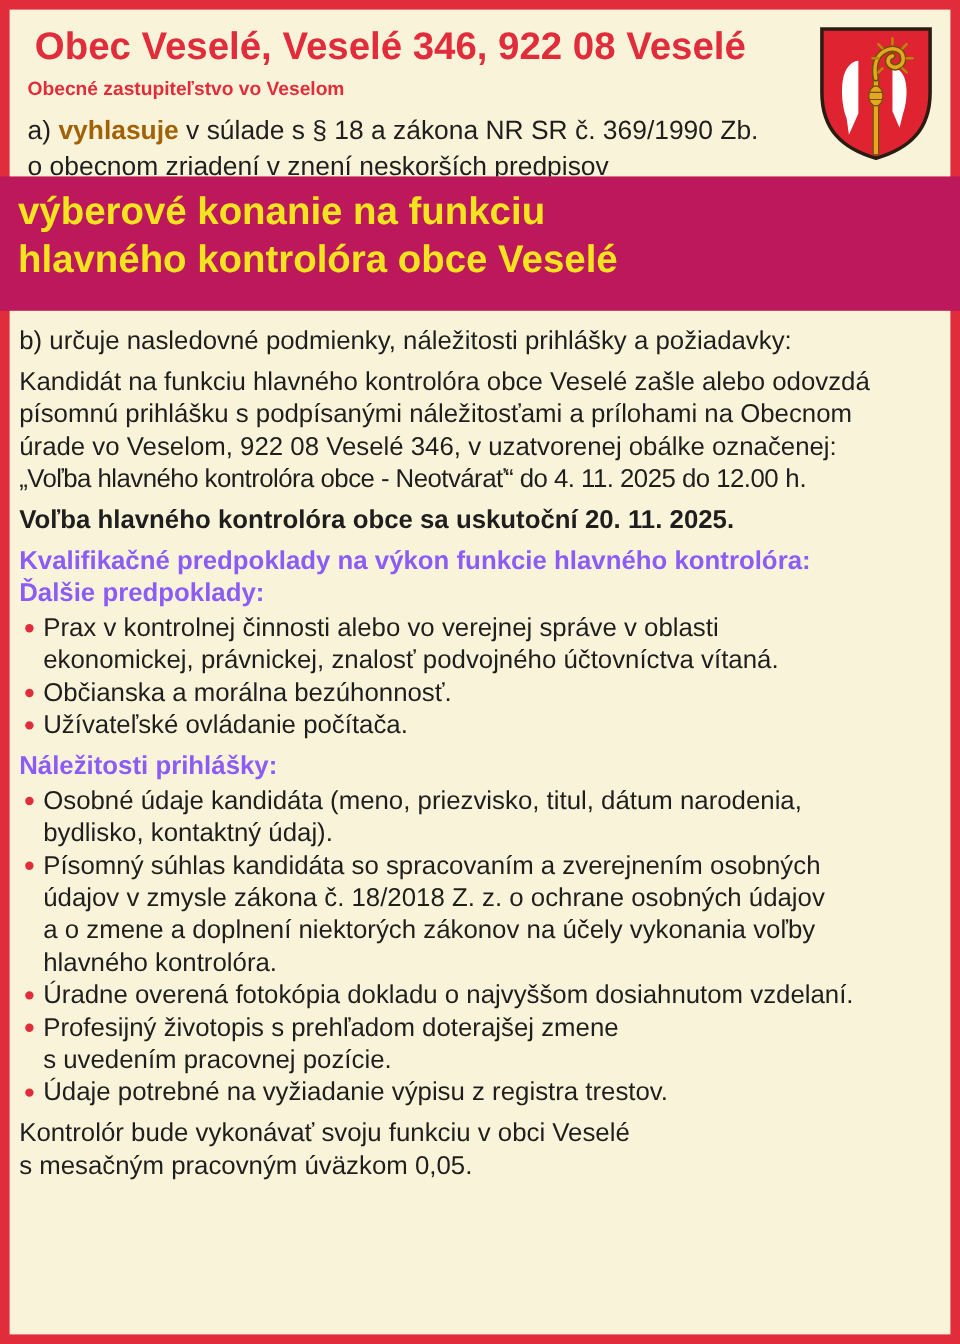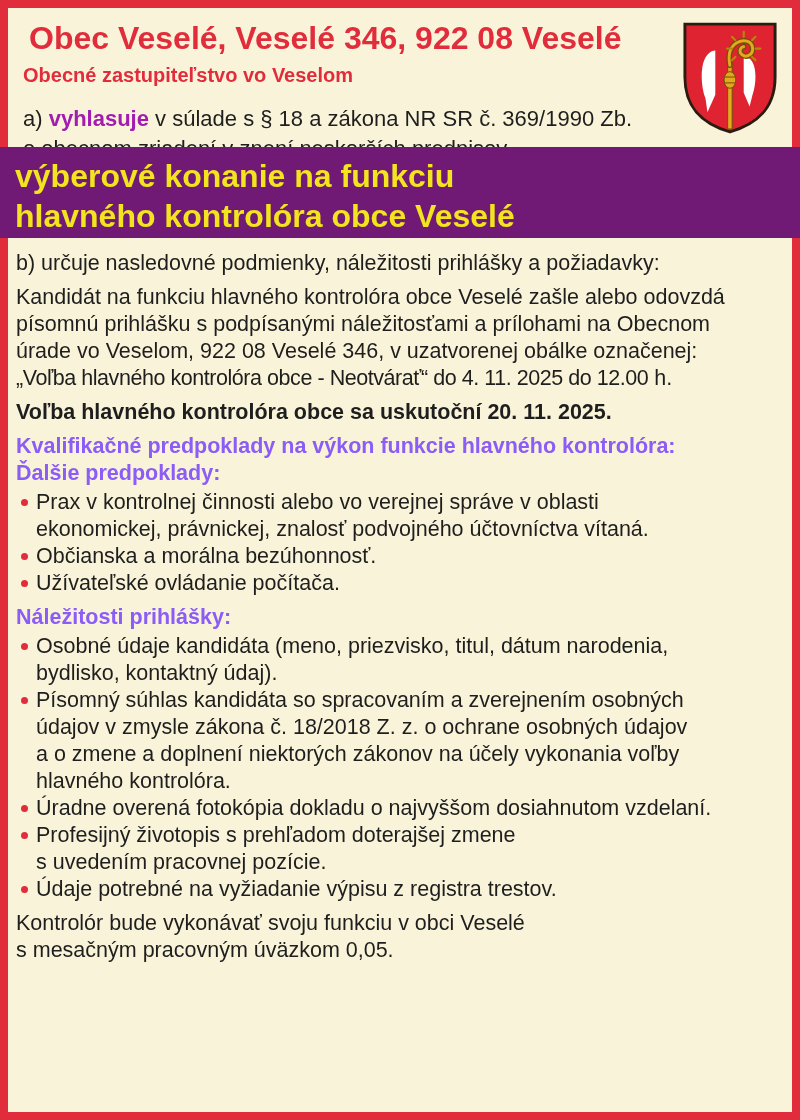--- a/index.html
+++ b/index.html
@@ -26,37 +26,37 @@
     padding: 8px 120px 0 15px;
     overflow: hidden;
   }
   .header h1 {
     margin: 4px 0 0 6px;
     font-size: 32px; line-height: 36px;
     font-weight: bold; color: #e12d3b;
     white-space: nowrap;
   }
   .header h2 {
-    margin: 6px 0 18px 0;
-    font-size: 20px; line-height: 26px;
+    margin: 6px 0 8px 0;
+    font-size: 16px; line-height: 26px;
     font-weight: bold; color: #e12d3b;
   }
   .hline {
     margin: 4px 0 0 0;
     font-size: 22px; line-height: 26px;
     color: #1e1e1e;
     white-space: nowrap;
   }
-  .hl { color: #a21caf; font-weight: bold; }
+  .hl { color: #a16207; font-weight: bold; }
   .crest { position: absolute; top: 12px; right: 13px; width: 98px; height: 116px; }
   
   .banner {
-    height: 91px;
+    height: 112px;
     box-sizing: border-box;
-    background: #701a75;
+    background: #be185d;
     padding: 9px 0 0 15px;
     overflow: hidden;
   }
   .banner-text {
     font-size: 32px; line-height: 40px;
     font-weight: bold; color: #f2e41e;
     white-space: pre-line;
   }
   
   .content {

